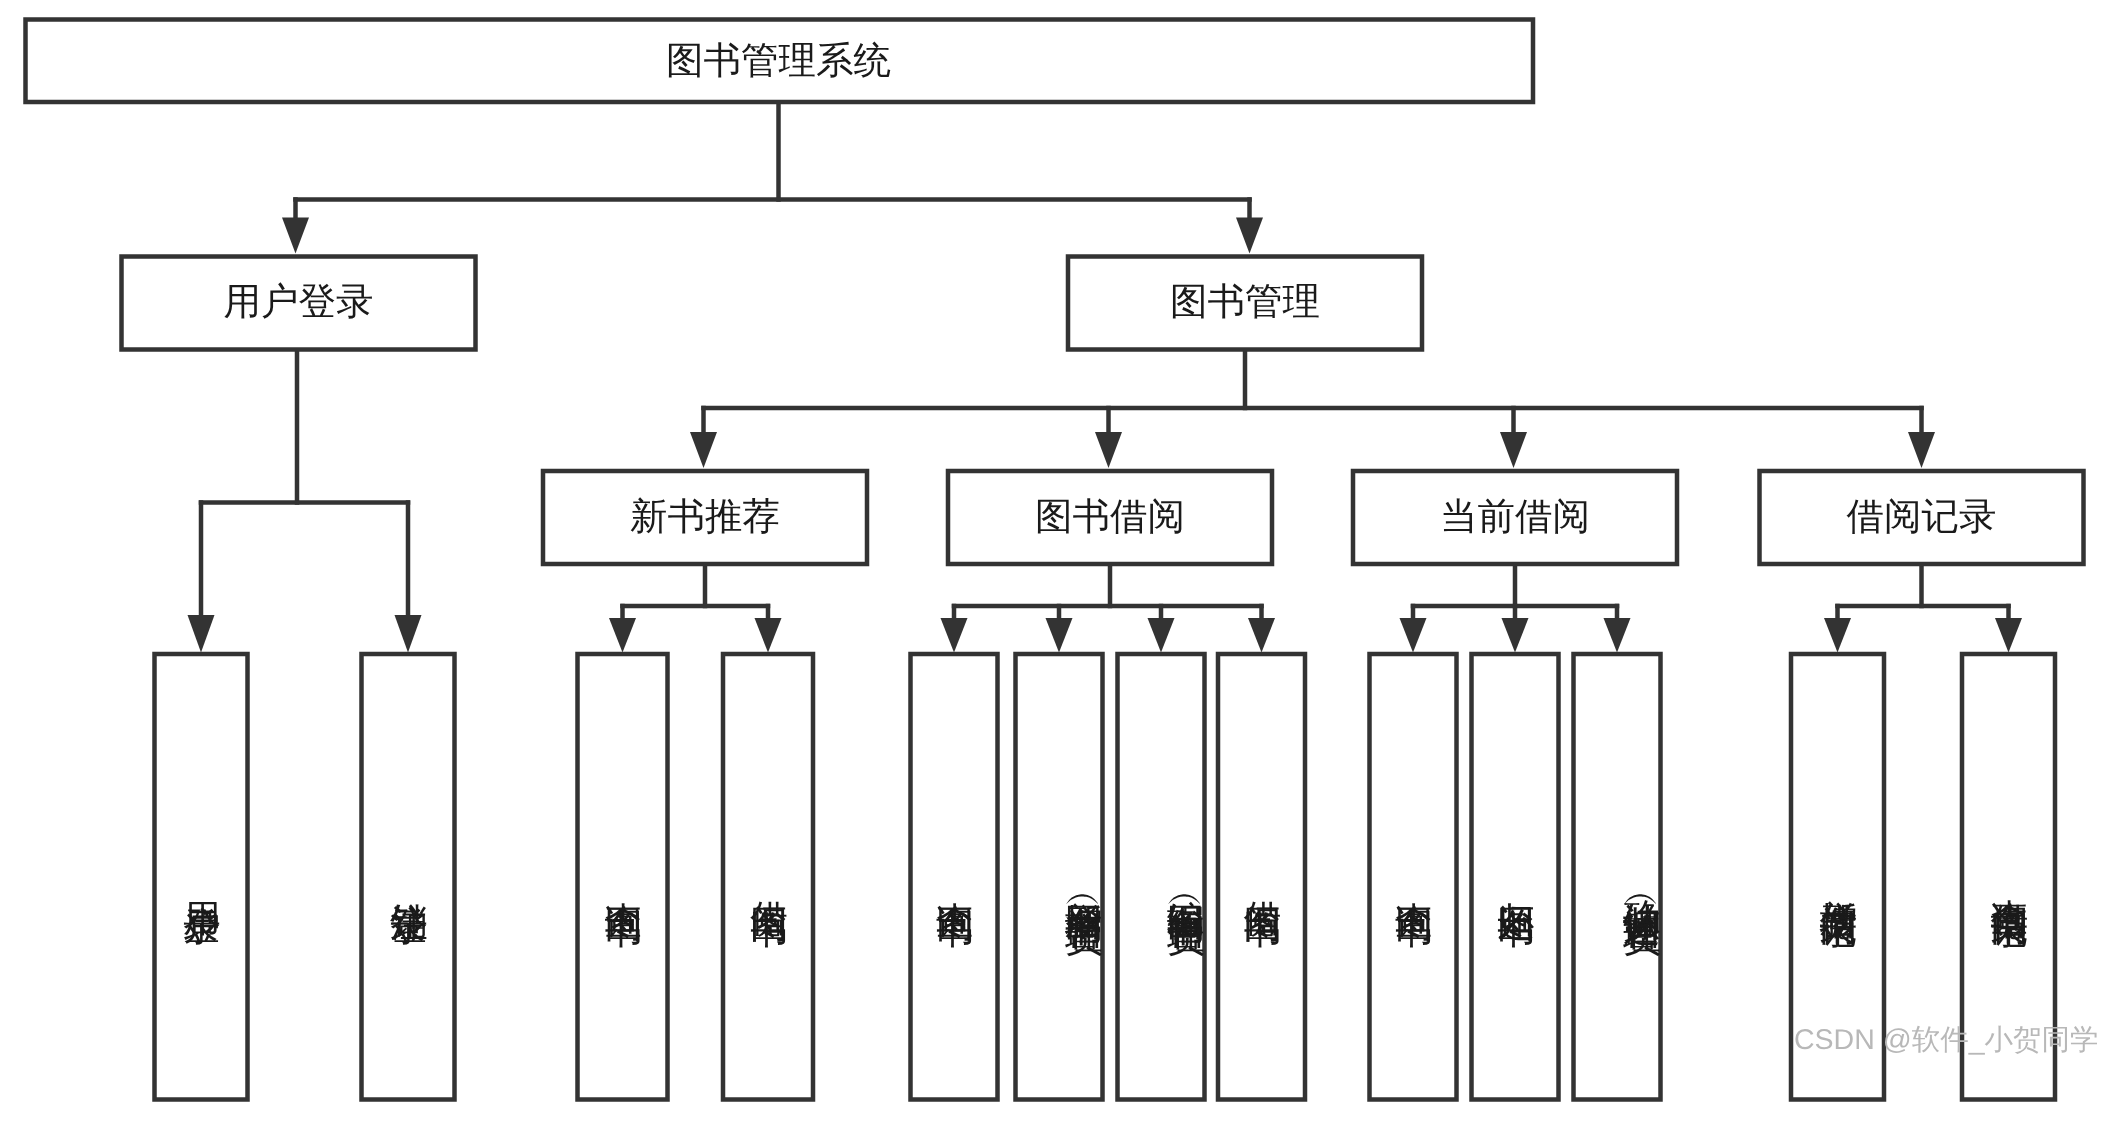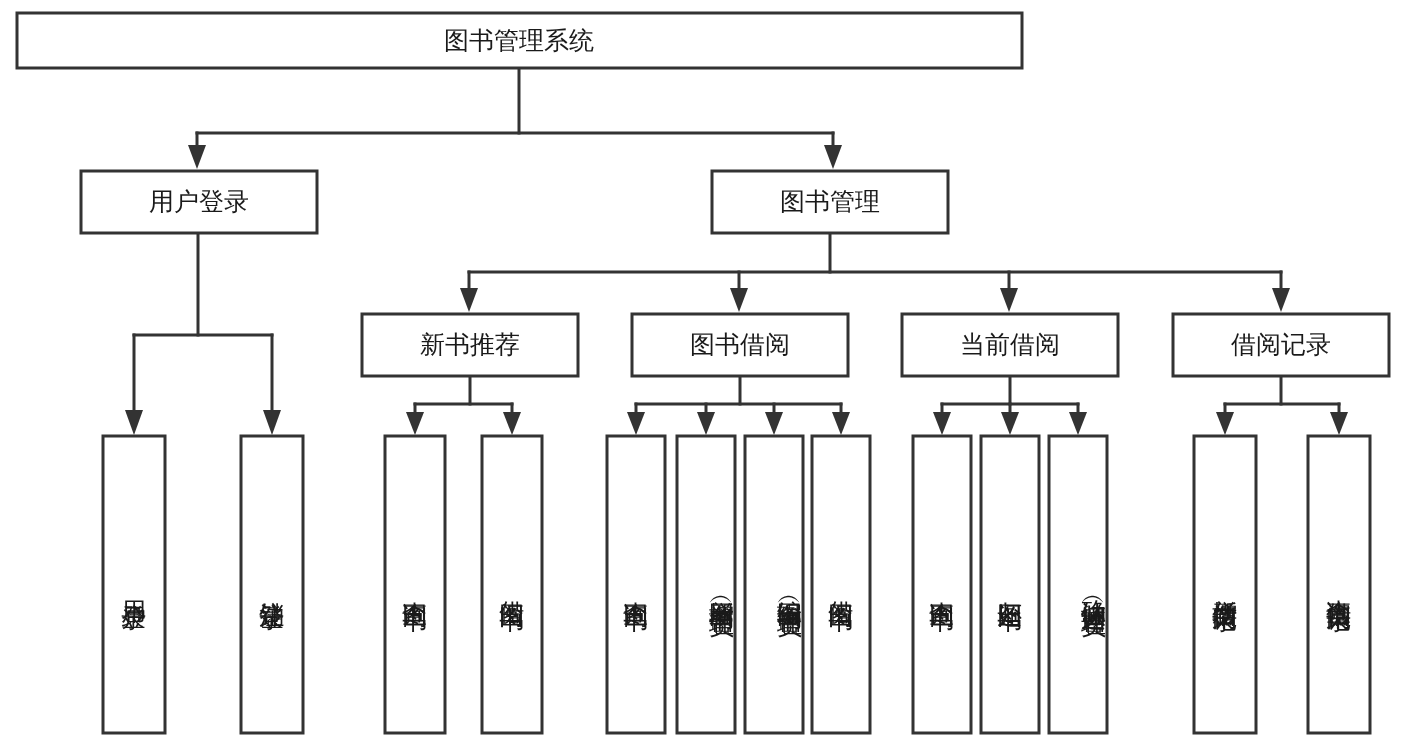--- a/index.html
+++ b/index.html
@@ -216,14 +216,15 @@
   <div class="vlabel" style="left:745px; top:444px; width:58px; height:289px;">编辑图书（管理员）</div>
   <div class="vlabel centered" style="left:812px; top:436px; width:58px; height:297px;">借阅图书</div>
 
   <div class="vlabel centered" style="left:913px; top:436px; width:58px; height:297px;">查询图书</div>
   <div class="vlabel centered" style="left:981px; top:436px; width:58px; height:297px;">归还图书</div>
   <div class="vlabel" style="left:1049px; top:444px; width:58px; height:289px;">确认归还（管理员）</div>
 
   <div class="vlabel centered" style="left:1194px; top:436px; width:62px; height:297px;">新增借阅记录</div>
   <div class="vlabel centered" style="left:1308px; top:436px; width:62px; height:297px;">查询借阅记录</div>
 
+  <div class="watermark">CSDN @软件_小贺同学</div>
 
 </div>
 
 </body></html>

